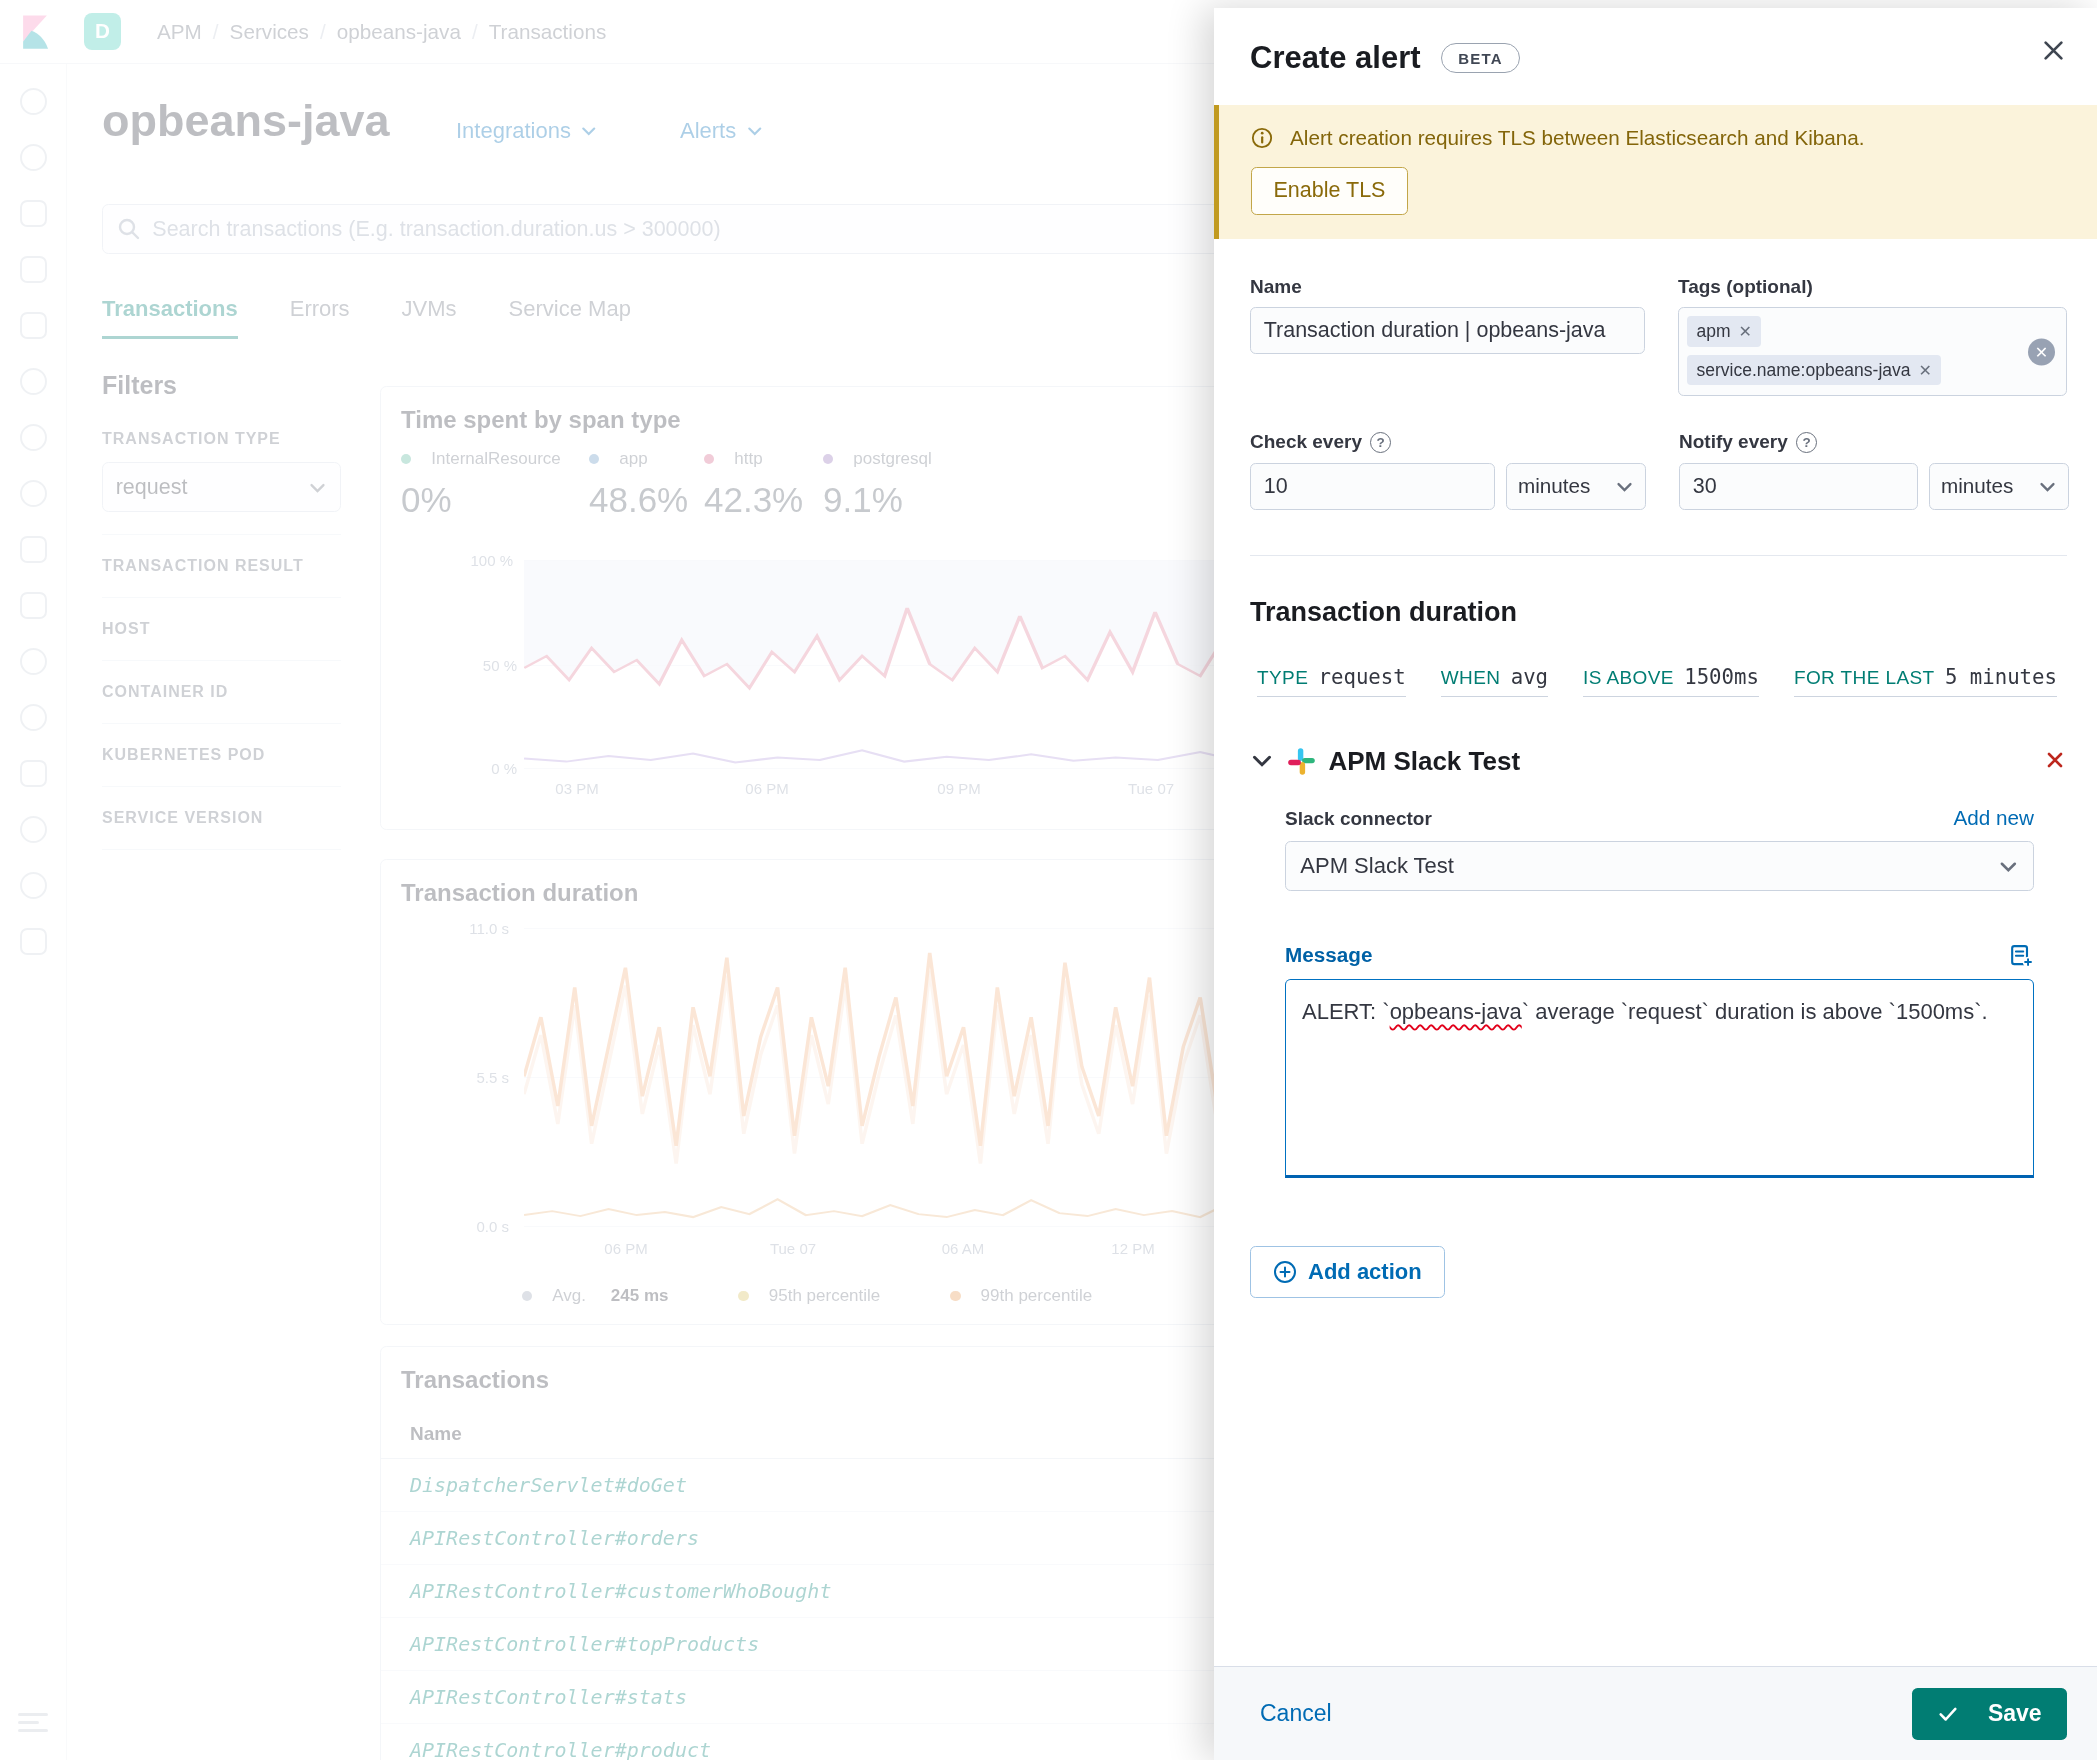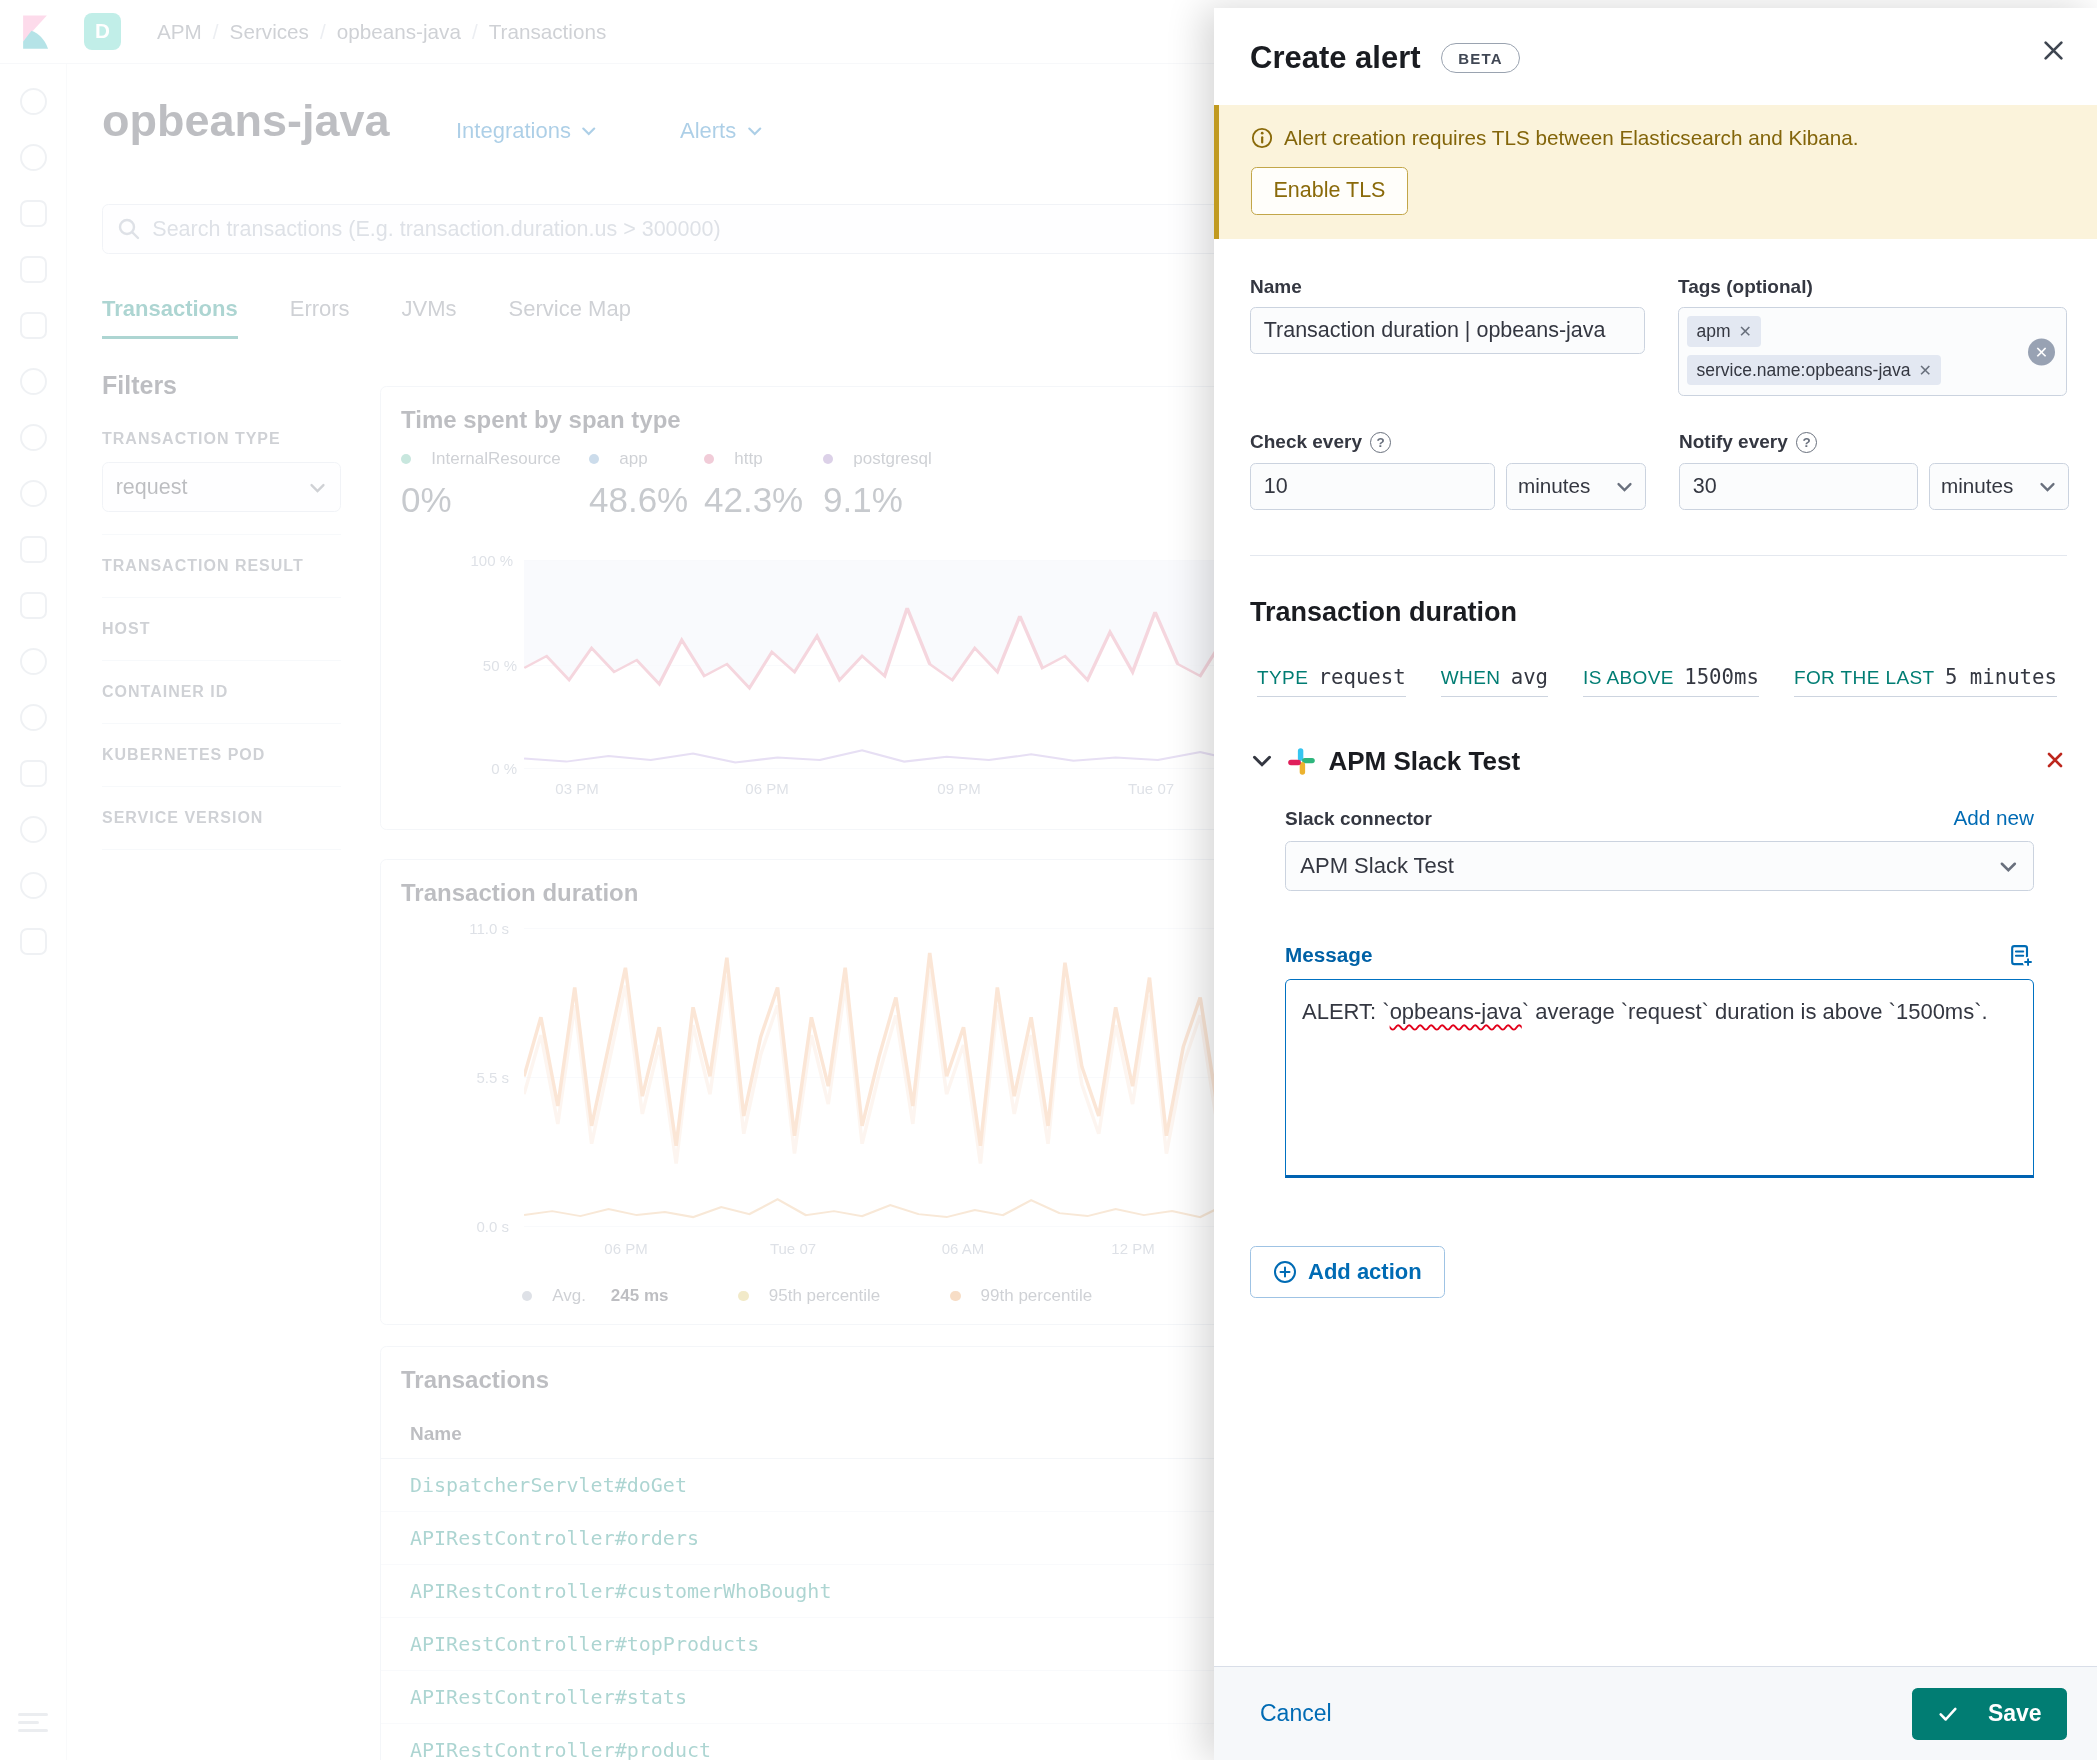--- a/index.html
+++ b/index.html
@@ -63,35 +63,35 @@
   .gline { position:absolute; left:143px; right:16px; height:0.8px; background:#ECF0F6; }
   .plot { position:absolute; left:143px; right:16px; }
   .plot svg { width:100%; height:100%; }
   .leg2 { position:absolute; left:141px; top:426px; display:flex; gap:70px; font-size:19px; color:#69707D; }
   .leg2 .leg-item b { color:#343741; font-weight:600; margin-left:4.8px; }
 
   .tx-head { position:absolute; left:29px; top:76px; font-size:19px; font-weight:700; color:#343741; }
   .tx-head-line { position:absolute; left:0; right:0; top:111px; height:0.8px; background:#DDE2EB; }
   .tx-rows { position:absolute; left:0; right:0; top:112px; }
   .tx-row { height:53px; border-bottom:0.8px solid #EDF0F5; display:flex; align-items:center; padding-left:29px; }
-  .tx-link { font-family:"DejaVu Sans Mono","Liberation Mono",monospace; font-size:20px; color:#017D73; cursor:pointer; text-decoration:none; }
+  .tx-link { font-family:"DejaVu Sans Mono","Liberation Mono",monospace; font-size:20px; color:#017D73; cursor:pointer; text-decoration:none;font-style:italic; }
 
   
   .mask { position:absolute; inset:0; background:rgba(255,255,255,0.68); z-index:10; }
 
   
   .flyout { position:absolute; top:8px; right:0; bottom:0; width:883px; background:#fff; z-index:20;
     box-shadow:-11px 0 35px rgba(0,0,0,0.16); }
   .fly-close { position:absolute; top:29px; right:30px; width:27px; height:27px; background:none; border:none; cursor:pointer; }
   .fly-head { padding:32px 30px 0 36px; display:flex; align-items:center; gap:20.7px; }
   .fly-head h1 { font-size:31px; font-weight:700; color:#1A1C21; }
   .beta { border:0.8px solid #9AA3B0; border-radius:794px; padding:5.6px 16px; font-size:15px; font-weight:700;
     letter-spacing:1.2px; color:#404754; }
   .callout { margin-top:29px; background:#FBF3DB; border-left:5.6px solid #C19A20; padding:20.7px 37px 24px 32px; }
-  .callout-row { display:flex; align-items:center; gap:11px; font-size:20.7px; color:#83650A; }
+  .callout-row { display:flex; align-items:center; gap:17px; font-size:20.7px; color:#83650A; }
   .btn-tls { margin-top:17.5px; display:inline-block; background:rgba(255,255,255,.85); border:0.8px solid #C2A649;
     border-radius:5.6px; padding:10.3px 21.5px; font-size:21.5px; color:#8A6A0A; cursor:pointer;
     font-family:"Liberation Sans","DejaVu Sans",sans-serif; }
   .fly-body { padding:0 30px 0 36px; }
   .form-row { display:flex; margin-top:37px; }
   .col1 { width:396px; margin-right:33px; } .col2 { width:390px; }
   .flabel { font-size:19px; font-weight:700; color:#343741; margin-bottom:9.5px; display:flex; align-items:center; gap:8px; }
   .tinput { width:100%; height:47px; background:#FBFCFD; border:0.8px solid #CBD3DF; border-radius:5.6px; padding:0 12.7px;
     font-size:21.5px; color:#343741; font-family:"Liberation Sans","DejaVu Sans",sans-serif; }
   .tags-box { position:relative; width:100%; min-height:89px; background:#FBFCFD; border:0.8px solid #CBD3DF; border-radius:5.6px;

